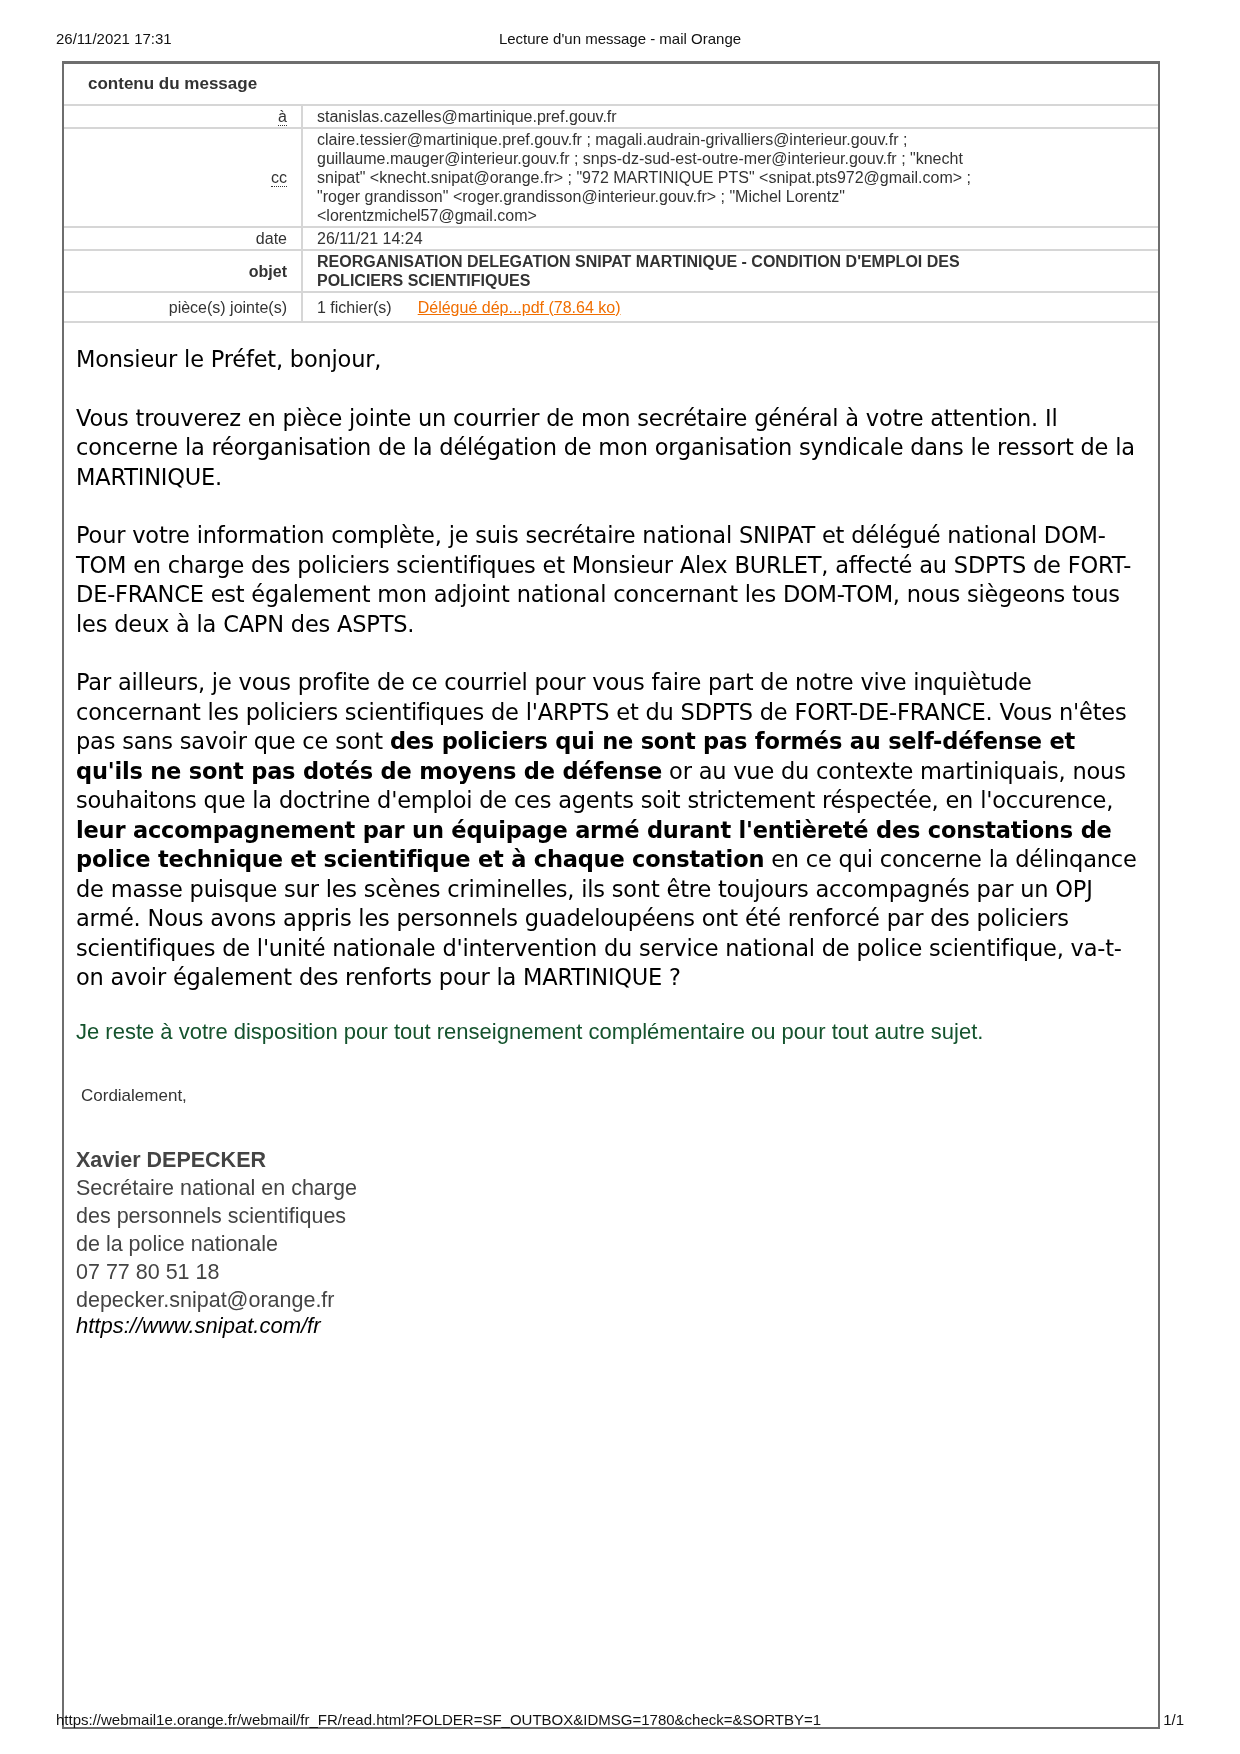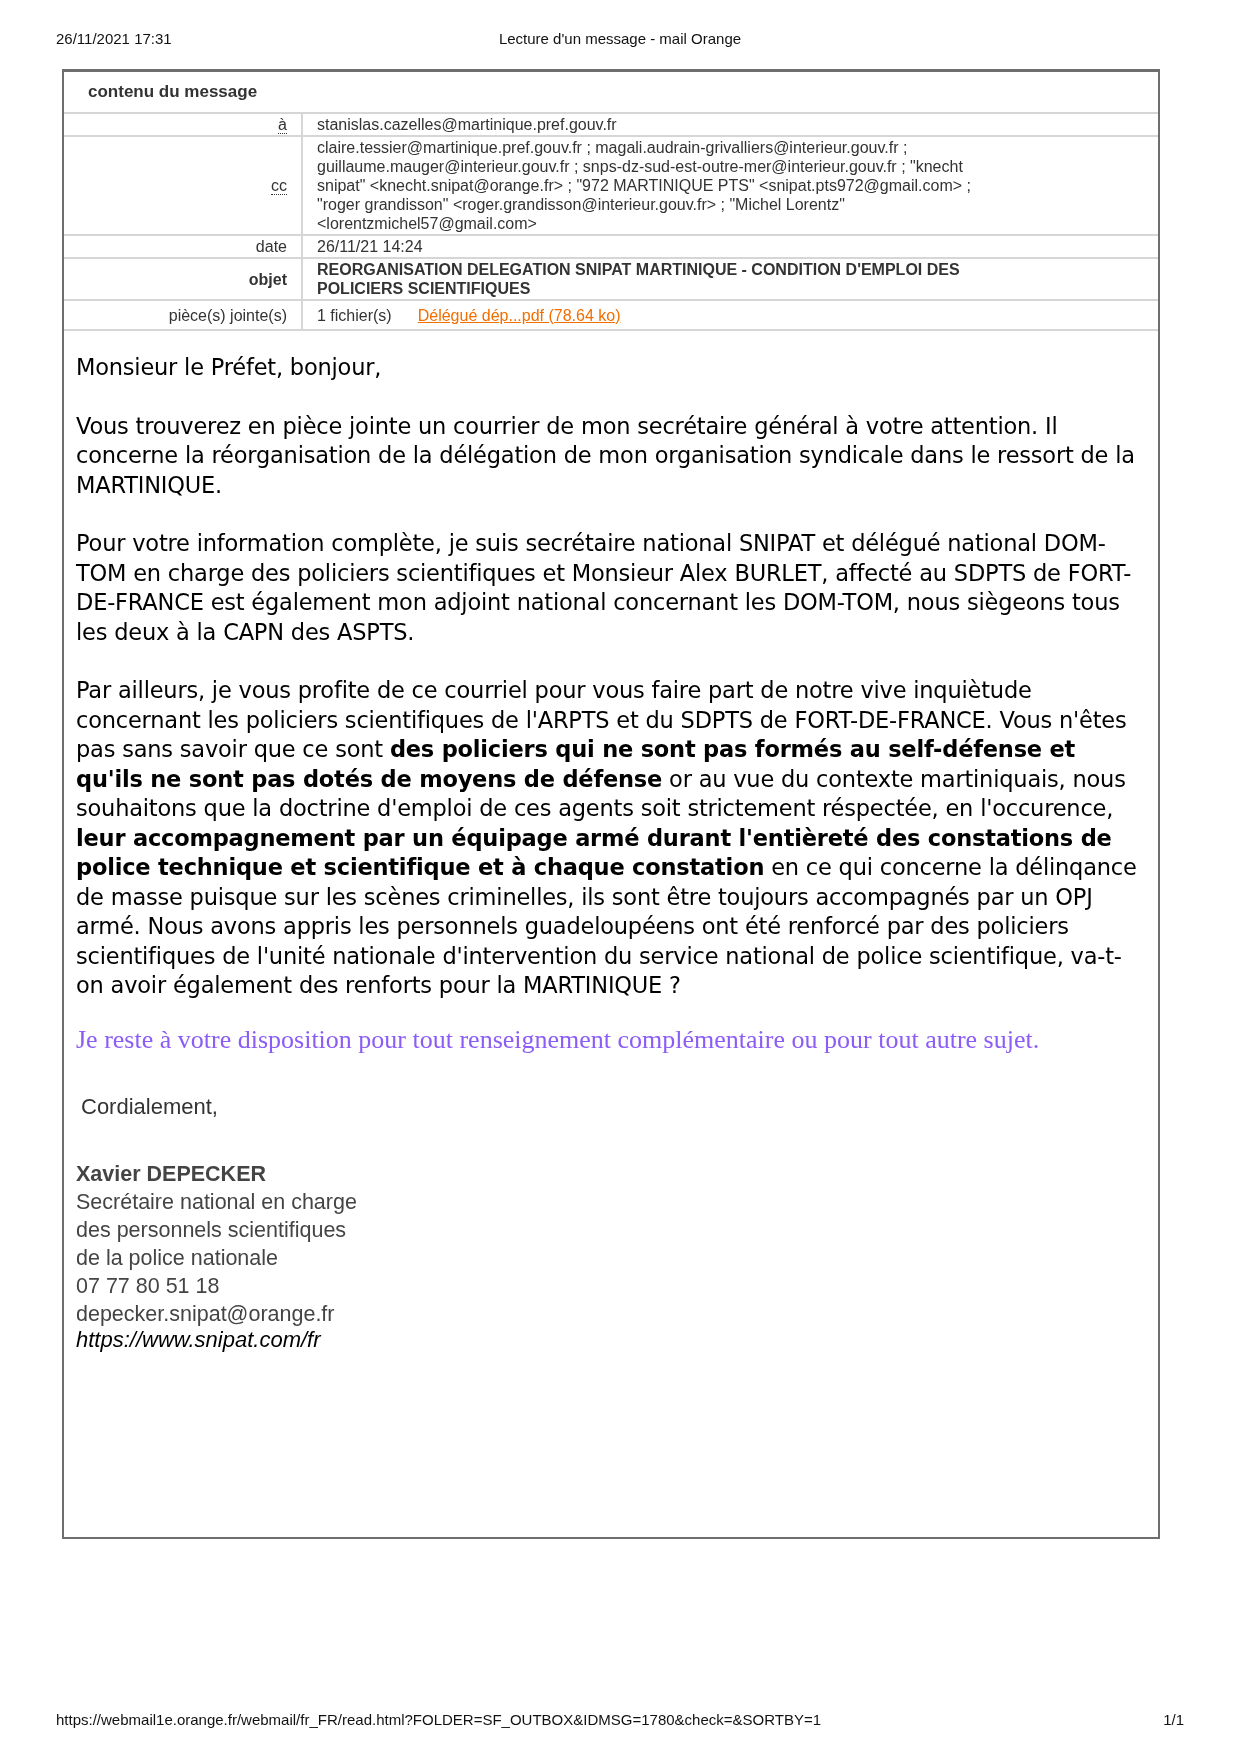--- a/index.html
+++ b/index.html
@@ -2,39 +2,39 @@
 <html><head>
 <meta charset="utf-8">
 <style>
   html, body { margin: 0; padding: 0; background: #ffffff; }
   body { width: 1240px; height: 1754px; position: relative; overflow: hidden; font-family: "Liberation Sans", sans-serif; color: #000; }
 
   .print-header { position: absolute; top: 30px; left: 56px; right: 56px; height: 20px; font-size: 15px; color: #111; }
   .print-header .date { position: absolute; left: 0; top: 0; }
   .print-header .title { position: absolute; left: 0; right: 0; top: 0; text-align: center; }
 
-  .frame { position: absolute; left: 62px; top: 61px; width: 1098px; height: 1470px; border: 2px solid #6e6e6e; border-top-width: 3px; box-sizing: border-box; background: #fff; margin-top: 8px; }
+  .frame { position: absolute; left: 62px; top: 61px; width: 1098px; height: 1668px; border: 2px solid #6e6e6e; border-top-width: 3px; box-sizing: border-box; background: #fff; }
 
   .section-title { height: 40px; padding-left: 24px; font-size: 17px; font-weight: bold; color: #333; line-height: 40px; border-bottom: 2px solid #d6d6d6; }
 
   table.headers { width: 100%; border-collapse: collapse; font-size: 16px; color: #333; }
   table.headers td { border-bottom: 2px solid #d6d6d6; vertical-align: middle; padding: 1px 0; line-height: 19px; }
   table.headers td.label { width: 223px; text-align: right; padding-right: 14px; border-right: 2px solid #d6d6d6; color: #333; }
   table.headers td.value { padding-left: 14px; padding-right: 52px; }
   .abbr { border-bottom: 1px dotted #333; }
   .bold { font-weight: bold; }
   .row-attach td { height: 26px; vertical-align: top; padding-top: 6px; }
   .row-attach td.value span { margin-right: 26px; }
   .attach-link { color: #f16e00; text-decoration: underline; cursor: pointer; }
 
   .body { padding: 22px 10px 0 12px; }
   .msg { font-family: "DejaVu Sans", sans-serif; font-size: 22.5px; line-height: 29.5px; color: #000; margin: 0 0 29px 0; letter-spacing: -0.2px; }
   .msg b { font-weight: bold; }
-  .closing { font-family: Liberation Serif, serif; font-size: 26px; line-height: 20px; color: #8b5cf6; margin: 8px 0 0 0; }
-  .cordial { font-family: "Liberation Sans", sans-serif; font-size: 22px; color: #333; margin: 44px 0 0 5px; }
+  .closing { font-family: Liberation Sans, sans-serif; font-size: 22px; line-height: 20px; color: #14532d; margin: 8px 0 0 0; }
+  .cordial { font-family: "Liberation Sans", sans-serif; font-size: 17px; color: #333; margin: 44px 0 0 5px; }
   .sig { margin-top: 40px; font-family: "Liberation Sans", sans-serif; font-size: 21.5px; line-height: 28px; color: #444; }
   .sig .name { font-weight: bold; }
   .sig .url { font-style: italic; color: #000000; font-size: 22px; line-height: 24px; cursor: pointer; }
 
   .print-footer { position: absolute; top: 1711px; left: 56px; right: 56px; font-size: 15px; color: #111; }
   .print-footer .url { position: absolute; left: 0; }
   .print-footer .page { position: absolute; right: 0; text-align: center; }
 </style>
 </head>
 <body>

